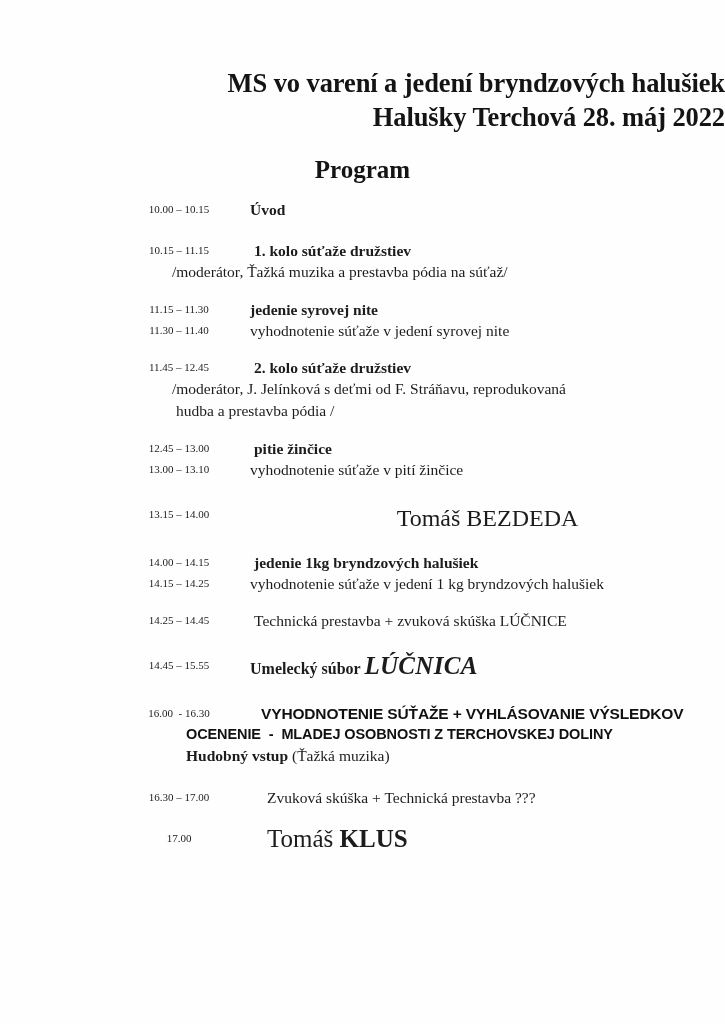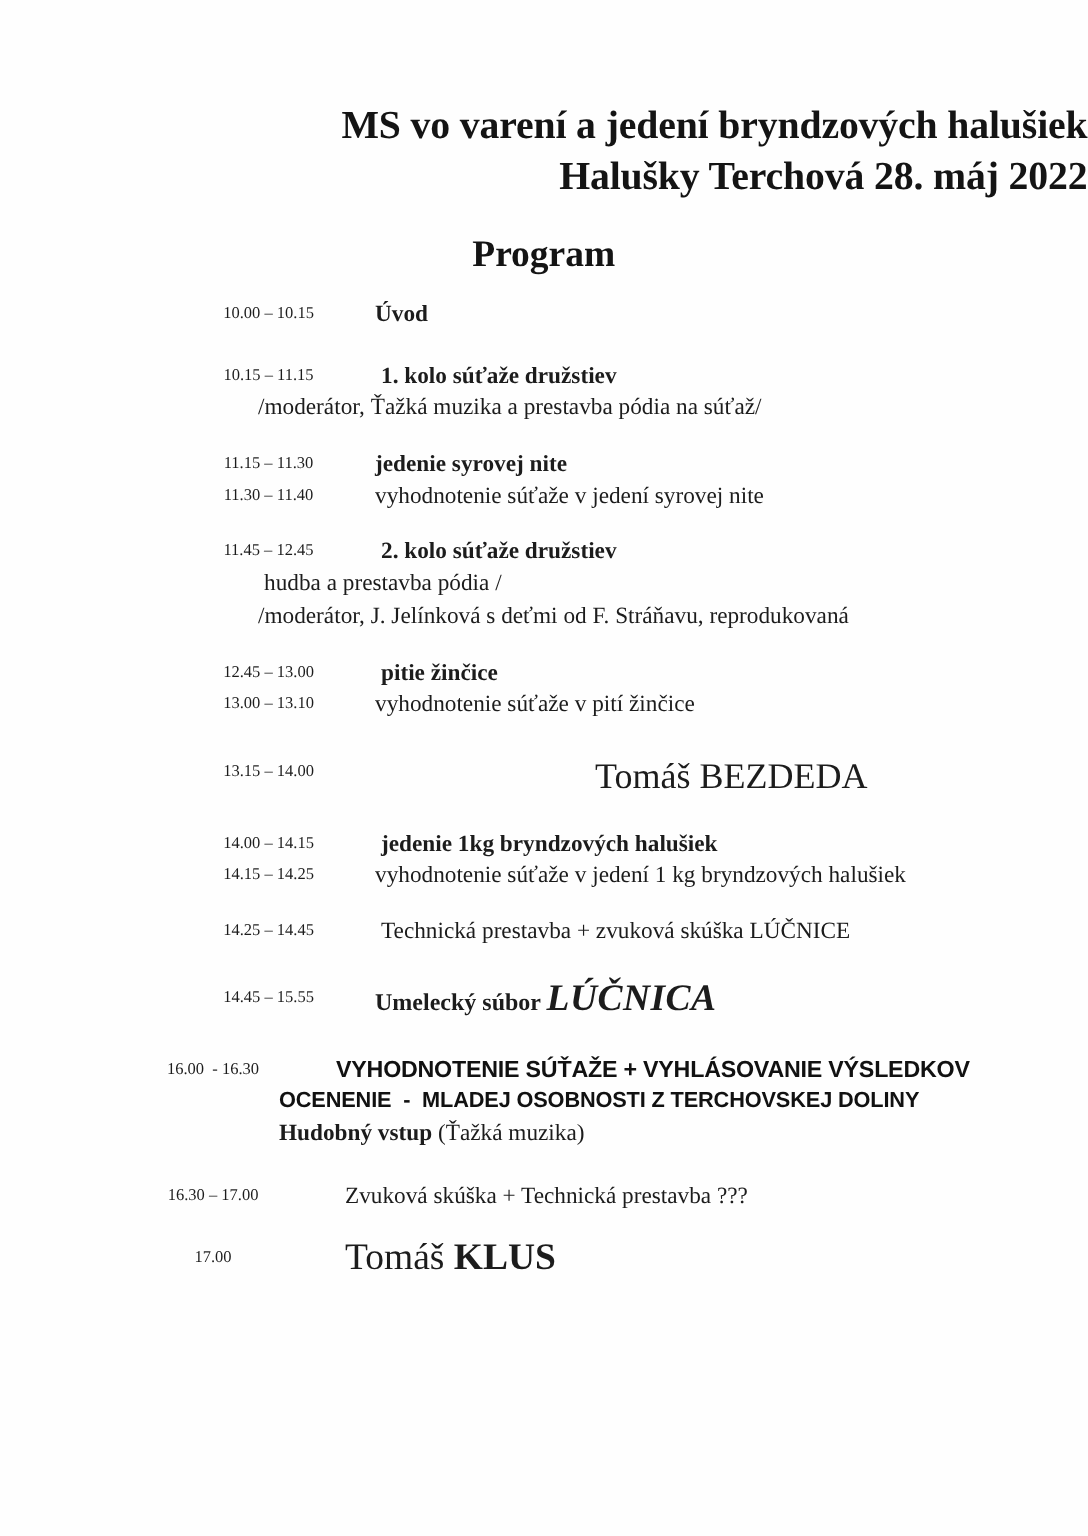--- a/index.html
+++ b/index.html
@@ -73,21 +73,21 @@
     font-size: 11px;
     line-height: 21px;
     color: #1c1c1c;
     white-space: pre;
     padding-left: 118px;
     width: 122px;
     box-sizing: content-box;
     text-align: center;
   }
   .row.outdent .time {
-    padding-left: 60px;
+    padding-left: 97px;
     width: 164px;
   }
 
   .desc {
     flex: 1 1 auto;
     font-size: 15.5px;
     line-height: 21px;
     color: #1c1c1c;
     padding-left: 6px;
   }
@@ -185,22 +185,22 @@
       <div class="time">11.30 – 11.40</div>
       <div class="desc plain indentsm">vyhodnotenie súťaže v jedení syrovej nite</div>
     </div>
 
     <div class="gap-md"></div>
 
     <div class="row">
       <div class="time">11.45 – 12.45</div>
       <div class="desc bold indentmd">2. kolo súťaže družstiev</div>
     </div>
+    <div class="cont">/moderátor, J. Jelínková s deťmi od F. Stráňavu, reprodukovaná</div>
     <div class="cont two">hudba a prestavba pódia /</div>
-    <div class="cont">/moderátor, J. Jelínková s deťmi od F. Stráňavu, reprodukovaná</div>
 
     <div class="gap-md"></div>
 
     <div class="row">
       <div class="time">12.45 – 13.00</div>
       <div class="desc bold indentmd">pitie žinčice</div>
     </div>
     <div class="row">
       <div class="time">13.00 – 13.10</div>
       <div class="desc plain indentsm">vyhodnotenie súťaže v pití žinčice</div>

